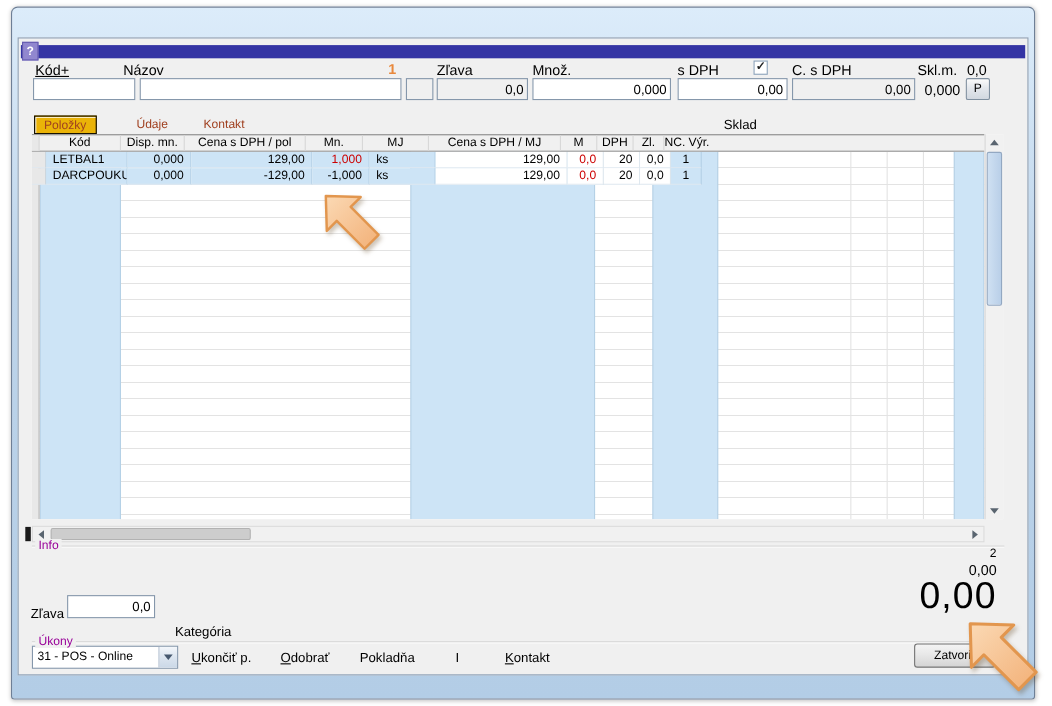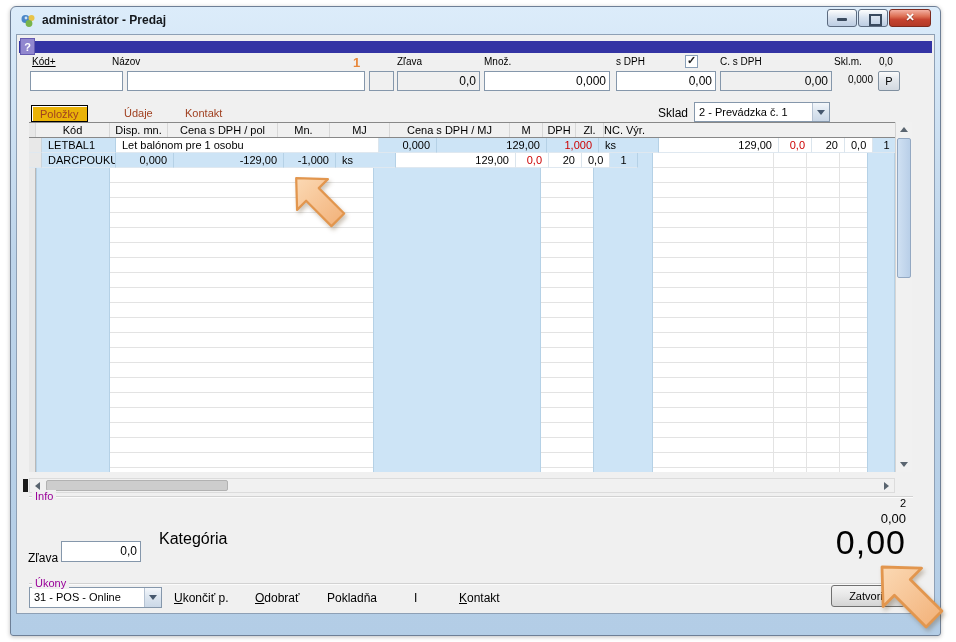--- a/index.html
+++ b/index.html
@@ -18,21 +18,21 @@
   .wbtn.close { width:42px; background:linear-gradient(#f3b0a2,#dd6f54 40%,#c64430 60%,#b33a27); border-color:#7c2a1e; }
   .glyph-min::before { content:""; position:absolute; left:9px; right:9px; bottom:5px; height:3px; background:#3a4a5e; border-radius:1px; }
   .glyph-max::before { content:""; position:absolute; left:10px; top:4px; width:9px; height:8px; border:2px solid #3a4a5e; }
   .glyph-close::before { content:"\2715"; position:absolute; left:0; right:0; top:1px; text-align:center; color:#fff; font-size:11px; font-weight:bold; text-shadow:0 1px 1px rgba(0,0,0,.4); }
 
   .client { position:absolute; left:5px; top:27px; width:919px; height:580px; background:#f0f0f0; border:1px solid #8ea0b5; border-width:1px; overflow:hidden; }
 
   .navybar { position:absolute; left:2px; top:6px; width:913px; height:12px; background:#3434a4; }
   .help-btn { position:absolute; left:3px; top:3px; width:15px; height:17px; background:#9187cf; border:1px solid #655bb0; color:#fff; font-weight:bold; font-size:11px; text-align:center; line-height:16px; z-index:2; }
 
-  .lbl { position:absolute; font-size:10px; color:#000; white-space:nowrap; }
+  .lbl { position:absolute; font-size:13px; color:#000; white-space:nowrap; }
   .fld { position:absolute; top:36px; height:20px; border:1px solid #8597ab; background:#fff; font-size:12px; line-height:18px; padding:0 3px; }
   .fld.num { text-align:right; }
   .fld.dis { background:#f0f0f0; }
   .checkbox { position:absolute; left:668px; top:20px; width:13px; height:13px; background:#fff; border:1px solid #8aa0b8; }
   .checkbox::before { content:"\2713"; position:absolute; left:1px; top:-2px; font-size:11px; font-weight:bold; color:#222; }
   .pbtn { position:absolute; left:861px; top:36px; width:22px; height:20px; border:1px solid #8090a0; border-radius:2px; background:linear-gradient(#fbfbfb,#e3e7ec 45%,#d2d8e0); font-size:11px; text-align:center; line-height:18px; }
   .num1 { position:absolute; left:336px; top:20px; color:#e8883c; font-size:13px; font-weight:bold; }
 
   .tab { position:absolute; top:70px; height:17px; font-size:11px; color:#a04020; padding:2px 8px 0; }
   .tab.active { border:1px solid #000000; background:#eab308; box-shadow:inset 1px 1px 0 #fff; }
@@ -77,34 +77,20 @@
 
   .btn { position:absolute; border:1px solid #707070; border-radius:3px; background:linear-gradient(#f4f4f4,#e8e8e8 45%,#d4d4d4); font-size:11px; text-align:center; }
   .flatbtn { position:absolute; top:556px; font-size:12px; color:#000; white-space:nowrap; }
 
   .arrow-anno { position:absolute; filter:drop-shadow(2px 3px 2px rgba(90,60,20,.3)); z-index:9; }
 </style>
 </head>
 <body>
 
 <div class="window">
-  <div class="titlebar">
-    <svg class="title-icon" viewBox="0 0 16 16">
-      <circle cx="5.5" cy="6" r="4" fill="#4a86c8"></circle>
-      <circle cx="11.5" cy="5" r="3" fill="#e8c44a"></circle>
-      <circle cx="9" cy="10.5" r="3.4" fill="#78b44a"></circle>
-      <circle cx="6" cy="5" r="1.4" fill="#cfe2f4"></circle>
-    </svg>
-    <span class="title-text">administrátor - Predaj</span>
-    <div class="winbtns">
-      <div class="wbtn glyph-min"></div>
-      <div class="wbtn glyph-max"></div>
-      <div class="wbtn close glyph-close"></div>
-    </div>
-  </div>
 
   <div class="client">
     <div class="navybar"></div>
     <div class="help-btn">?</div>
 
     <span class="lbl" style="left:15px; top:21px; text-decoration:underline;">Kód+</span>
     <span class="lbl" style="left:95px; top:21px;">Názov</span>
     <span class="num1">1</span>
     <span class="lbl" style="left:380px; top:21px;">Zľava</span>
     <span class="lbl" style="left:467px; top:21px;">Množ.</span>
@@ -121,24 +107,20 @@
     <div class="fld num" style="left:467px; width:126px;">0,000</div>
     <div class="fld num" style="left:599px; width:100px;">0,00</div>
     <div class="fld dis num" style="left:703px; width:112px;">0,00</div>
     <span class="lbl" style="left:800px; top:39px; width:56px; text-align:right;">0,000</span>
     <div class="pbtn">P</div>
 
     <div class="tab active" style="left:14px;">Položky</div>
     <div class="tab" style="left:99px;">Údaje</div>
     <div class="tab" style="left:160px;">Kontakt</div>
     <span class="lbl" style="left:641px; top:71px; font-size:12px;">Sklad</span>
-    <div class="dd" style="left:677px; top:67px; width:136px;">
-      <span>2 - Prevádzka č. 1</span>
-      <span class="dd-btn"></span>
-    </div>
 
     <div class="grid">
       <div class="ghead">
         <div class="hc selcol" style="width:7px;"></div>
         <div class="hc" style="width:74px;">Kód</div>
         <div class="hc" style="width:58px;">Disp. mn.</div>
         <div class="hc" style="width:110px;">Cena s DPH / pol</div>
         <div class="hc" style="width:52px;">Mn.</div>
         <div class="hc" style="width:60px;">MJ</div>
         <div class="hc" style="width:120px;">Cena s DPH / MJ</div>
@@ -155,21 +137,20 @@
         <div class="stripe" style="left:564px; width:60px;"></div>
         <div class="stripe" style="left:838px; width:28px;"></div>
         <div class="vline" style="left:744px;"></div>
         <div class="vline" style="left:777px;"></div>
         <div class="vline" style="left:810px;"></div>
         <div class="selcol" style="position:absolute; left:0; top:0; width:7px; height:100%;"></div>
 
         <div class="trow" style="top:0;">
           <div class="tc selcol" style="width:7px;"></div>
           <div class="tc blue" style="width:74px;">LETBAL1</div>
-          <div class="tc" style="width:263px; background:#fff;">Let balónom pre 1 osobu</div>
           <div class="tc blue num" style="width:58px;">0,000</div>
           <div class="tc blue num" style="width:110px;">129,00</div>
           <div class="tc blue num red" style="width:52px;">1,000</div>
           <div class="tc blue" style="width:60px;">ks</div>
           <div class="tc num" style="width:120px; background:#fff;">129,00</div>
           <div class="tc num red" style="width:33px; background:#fff;">0,0</div>
           <div class="tc num" style="width:33px; background:#fff;">20</div>
           <div class="tc num" style="width:28px; background:#fff;">0,0</div>
           <div class="tc blue" style="width:28px; text-align:center;">1</div>
         </div>
@@ -203,21 +184,21 @@
     </div>
 
     <div class="groupline" style="top:461px;"></div>
     <span class="grouplbl" style="left:15px; top:455px;">Info</span>
     <span class="rnum" style="top:462px; font-size:11px;">2</span>
     <span class="rnum" style="top:476px; font-size:13px;">0,00</span>
     <span class="rnum big-total" style="top:488px;">0,00</span>
 
     <span class="lbl" style="left:11px; top:516px; font-size:12px;">Zľava</span>
     <div class="fld num" style="left:44px; top:506px; width:80px; height:21px;">0,0</div>
-    <span class="lbl" style="left:142px; top:495px; font-size:16px;">Kategória</span>
+    <span class="lbl" style="left:142px; top:532px; font-size:12px;">Kategória</span>
 
     <div class="groupline" style="top:548px;"></div>
     <span class="grouplbl" style="left:15px; top:542px;">Úkony</span>
     <div class="dd" style="left:12px; top:552px; width:133px; height:21px; line-height:19px;">
       <span>31 - POS - Online</span>
       <span class="dd-btn"></span>
     </div>
     <span class="flatbtn" style="left:157px;"><u>U</u>končiť p.</span>
     <span class="flatbtn" style="left:238px;"><u>O</u>dobrať</span>
     <span class="flatbtn" style="left:310px;">Pokladňa</span>

